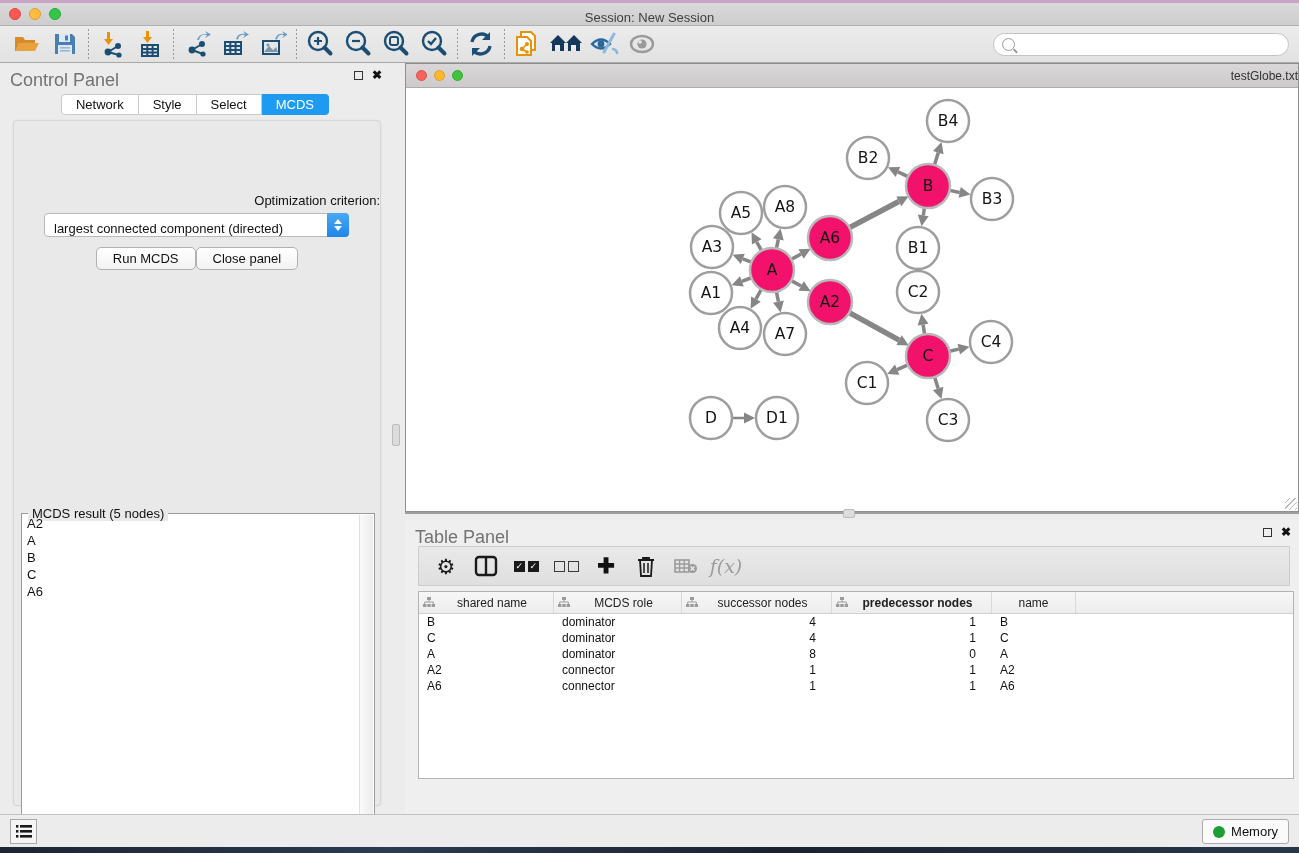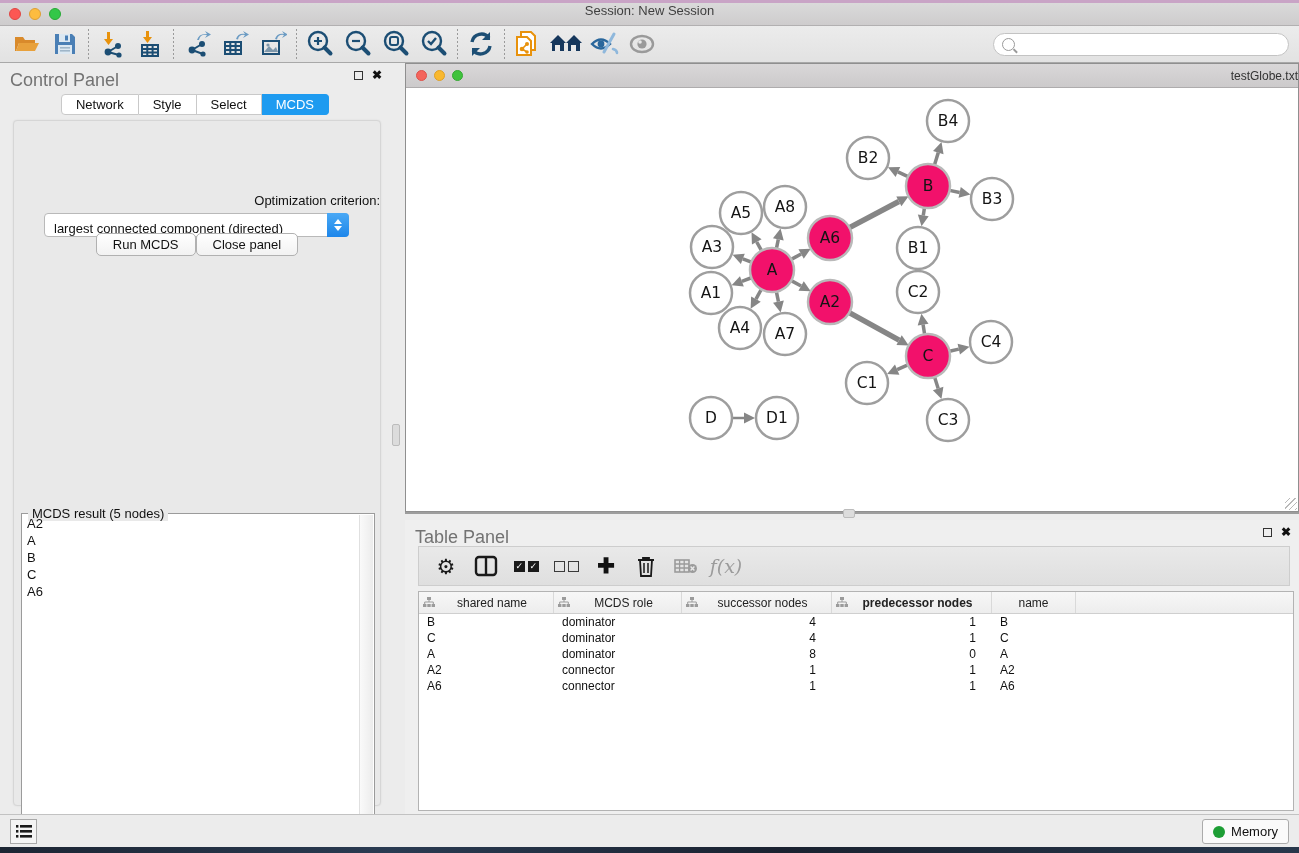--- a/index.html
+++ b/index.html
@@ -4,21 +4,21 @@
 <style>
   * { margin:0; padding:0; box-sizing:border-box; }
   html,body { width:1299px; height:853px; }
   body { font-family:"Liberation Sans",sans-serif; background:#ececec; position:relative; overflow:hidden; }
   .abs { position:absolute; }
 
   
   .wall-top { left:0; top:0; width:100%; height:3px; background:#c9a4c6; }
   .titlebar { left:0; top:3px; width:100%; height:23px;
     background:linear-gradient(#dadada,#cecccd); border-bottom:1px solid #b2b0b1;
-    display:flex; align-items:flex-start; justify-content:center; }
+    display:flex; align-items:flex-end; justify-content:center; }
   .title-text { font-size:13px; color:#3f3f3f; }
   .lights { position:absolute; left:9px; top:5px; display:flex; gap:8px; }
   .light { width:12px; height:12px; border-radius:50%; }
   .light.red { background:#fc5753; border:1px solid #df4744; }
   .light.yellow { background:#fdbc40; border:1px solid #de9f34; }
   .light.green { background:#33c748; border:1px solid #27aa35; }
 
   
   .toolbar { left:0; top:26px; width:100%; height:37px; background:linear-gradient(#ececec,#e2e2e2);
     border-bottom:1px solid #a8a8a8; display:flex; align-items:center; padding-left:8px; }
@@ -47,21 +47,21 @@
   .cp-body { position:absolute; left:13px; top:57px; width:368px; height:686px;
     background:#e9e9e9; border:1px solid #d6d6d6; border-radius:4px; box-shadow:0 0 2px rgba(0,0,0,.08); }
   .opt-label { position:absolute; top:72px; width:100%; text-align:right; font-size:13px; color:#111; }
   .dropdown { position:absolute; left:30px; top:92px; width:305px; height:24px; background:#fff;
     border:1px solid #b9b9b9; border-radius:4px; display:flex; align-items:flex-end; cursor:pointer; }
   .dropdown-value { flex:1; font-size:13px; color:#111; padding-left:9px; white-space:nowrap; }
   .dropdown-cap { width:22px; height:24px; margin:-1px; border-radius:0 4px 4px 0;
     background:linear-gradient(#4aa9f5,#1d86ea); display:flex; flex-direction:column; align-items:center; justify-content:center; gap:2px; }
   .chev-up { width:0; height:0; border-left:4px solid transparent; border-right:4px solid transparent; border-bottom:5px solid #fff; }
   .chev-dn { width:0; height:0; border-left:4px solid transparent; border-right:4px solid transparent; border-top:5px solid #fff; }
-  .btn-row { position:absolute; top:112px; width:100%; display:flex; justify-content:center; }
+  .btn-row { position:absolute; top:126px; width:100%; display:flex; justify-content:center; }
   .push-btn { height:23px; padding:0 16px; font-size:13px; color:#111; background:linear-gradient(#ffffff,#f2f2f2);
     border:1px solid #b1b1b1; border-radius:5px; cursor:pointer; display:flex; align-items:center; }
 
   .result-box { position:absolute; left:7px; top:392px; width:354px; height:340px;
     border:1px solid #9b9b9b; background:#fff; }
   .result-legend { position:absolute; top:-8px; left:6px; background:#e9e9e9; padding:0 4px; font-size:13px; color:#111; }
   .result-list { position:absolute; inset:1px 15px 1px 1px; overflow:hidden; }
   .result-item { font-size:13px; color:#111; padding:1px 4px; line-height:15px; }
   .result-scroll { position:absolute; top:1px; bottom:1px; right:1px; width:14px;
     background:linear-gradient(90deg,#fafafa,#ececec); border-left:1px solid #e0e0e0; }
@@ -89,21 +89,21 @@
     background:linear-gradient(#e9e9e9,#dfdfdf); border:1px solid #cdcdcd; display:flex; align-items:center; padding-left:10px; gap:6px; }
   .tp-btn { width:34px; height:32px; display:flex; align-items:center; justify-content:center; cursor:pointer; }
   .gear-glyph { font-size:21px; color:#1a1a1a; line-height:21px; }
   .plus-glyph { font-size:21px; font-weight:bold; color:#111; }
   .fx-glyph { font-family:"DejaVu Serif",serif; font-style:italic; font-size:19px; color:#9b9b9b; }
   .cb { width:11px; height:11px; display:inline-block; }
   .cb.checked { background:#1a1a1a; border:1.5px solid #1a1a1a; position:relative; }
   .cb.checked::after { content:"✓"; color:#fff; font-size:9px; position:absolute; left:1px; top:-1px; }
   .cb.un { border:1.5px solid #3a3a3a; background:transparent; }
 
-  .data-table { position:absolute; left:13px; top:71px; width:876px; height:220px; background:#fff; border:1px solid #b3b3b3; overflow:hidden; }
+  .data-table { position:absolute; left:13px; top:71px; width:876px; height:188px; background:#fff; border:1px solid #b3b3b3; overflow:hidden; }
   .thead { display:flex; height:22px; background:linear-gradient(#f7f7f7,#ededed); border-bottom:1px solid #cfcfcf; }
   .th { display:flex; align-items:center; font-size:12px; color:#222; border-right:1px solid #d9d9d9; padding:0 4px; }
   .th .th-label { flex:1; text-align:center; }
   .trow { display:flex; height:16px; align-items:center; }
   .td { font-size:12px; color:#111; white-space:nowrap; overflow:hidden; }
 
   .tp-tabs { position:absolute; bottom:11px; width:100%; display:flex; justify-content:center; }
 
   
   .statusbar { left:0; bottom:6px; width:100%; height:33px; background:#ececec; border-top:1px solid #c2c2c2; }

